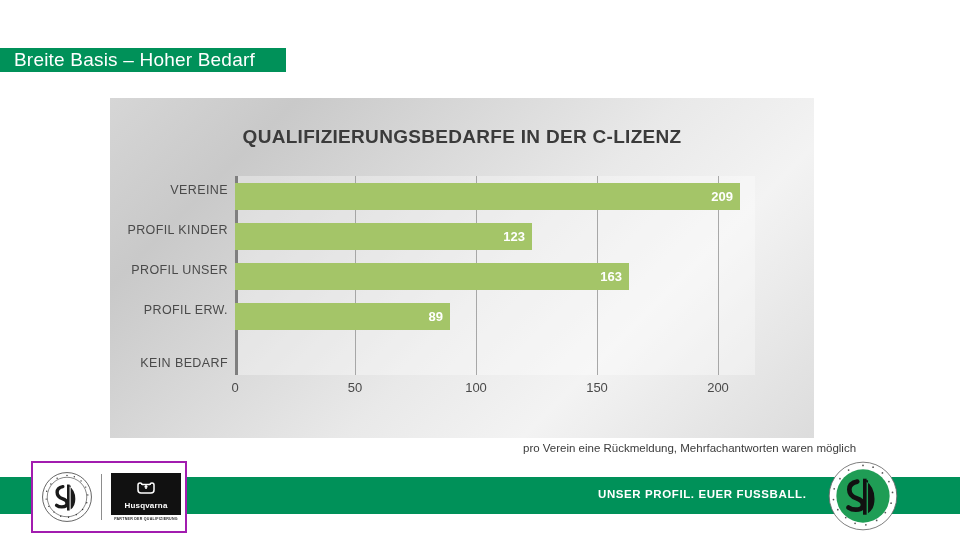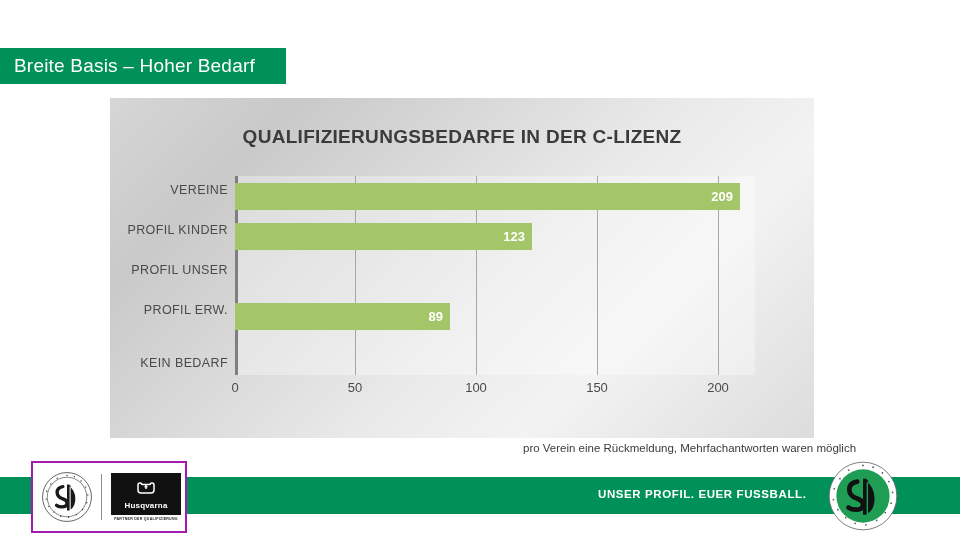--- a/index.html
+++ b/index.html
@@ -2,21 +2,21 @@
 <html><head>
 <meta charset="utf-8">
 <style>
   html,body{margin:0;padding:0;}
   body{
     width:960px;height:540px;background:#ffffff;overflow:hidden;
     font-family:"Liberation Sans", sans-serif;position:relative;
   }
   
   .title-banner{
-    position:absolute;left:0;top:48px;width:286px;height:36px;
+    position:absolute;left:0;top:48px;width:286px;height:24px;
     background:#009159;display:flex;align-items:center;
   }
   .title-banner .txt{
     color:#ffffff;font-size:19px;font-weight:400;letter-spacing:.2px;
     padding-left:14px;white-space:nowrap;
   }
   
   .chart-panel{
     position:absolute;left:110px;top:98px;width:704px;height:340px;
     background:linear-gradient(135deg,#d6d6d6 0%,#c9c9c9 18%,#e9e9e9 55%,#f3f3f3 72%,#dcdcdc 100%);
@@ -134,20 +134,23 @@
     <div class="gridline" style="left:120px;"></div>
     <div class="gridline" style="left:241px;"></div>
     <div class="gridline" style="left:362px;"></div>
     <div class="gridline" style="left:483px;"></div>
 
     <div class="bar" style="top:7px;width:505px;">
       <span class="val">209</span>
     </div>
     <div class="bar" style="top:47px;width:297px;">
       <span class="val">123</span>
+    </div>
+    <div class="bar" style="top:87px;width:394px;">
+      <span class="val">163</span>
     </div>
     <div class="bar" style="top:127px;width:215px;">
       <span class="val">89</span>
     </div>
 
     <div class="tick" style="left:0px;">0</div>
     <div class="tick" style="left:120px;">50</div>
     <div class="tick" style="left:241px;">100</div>
     <div class="tick" style="left:362px;">150</div>
     <div class="tick" style="left:483px;">200</div>

